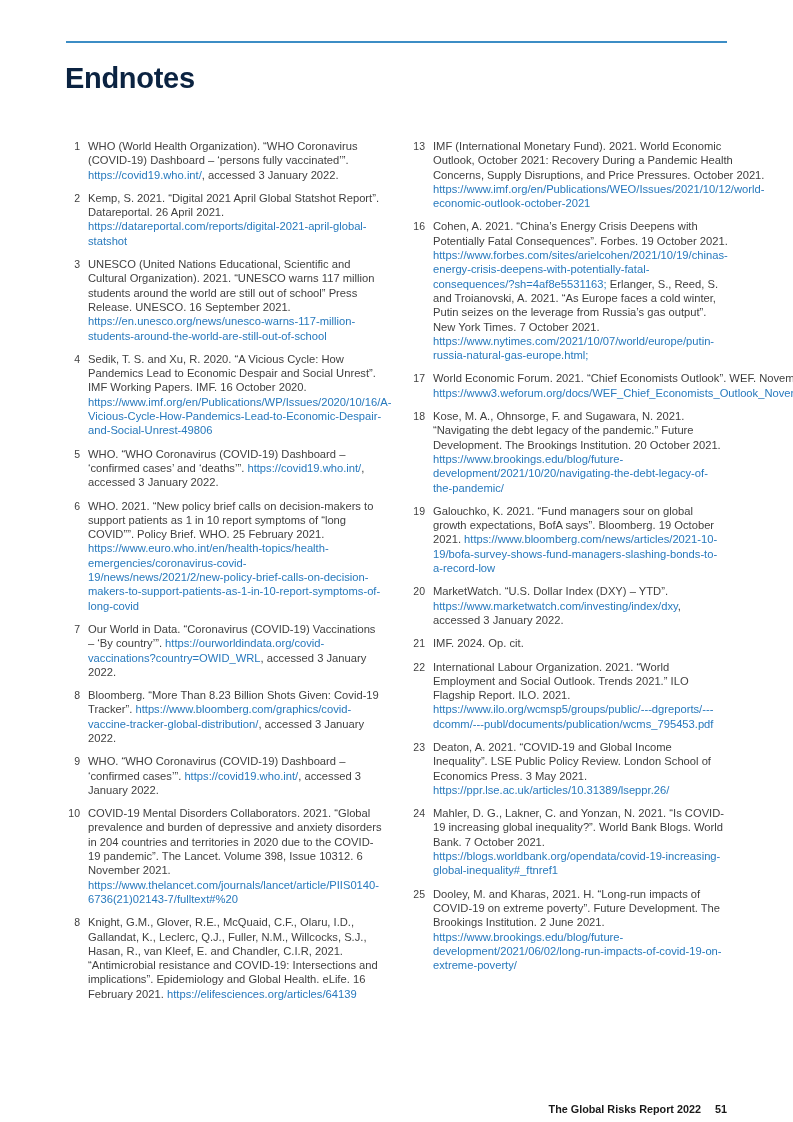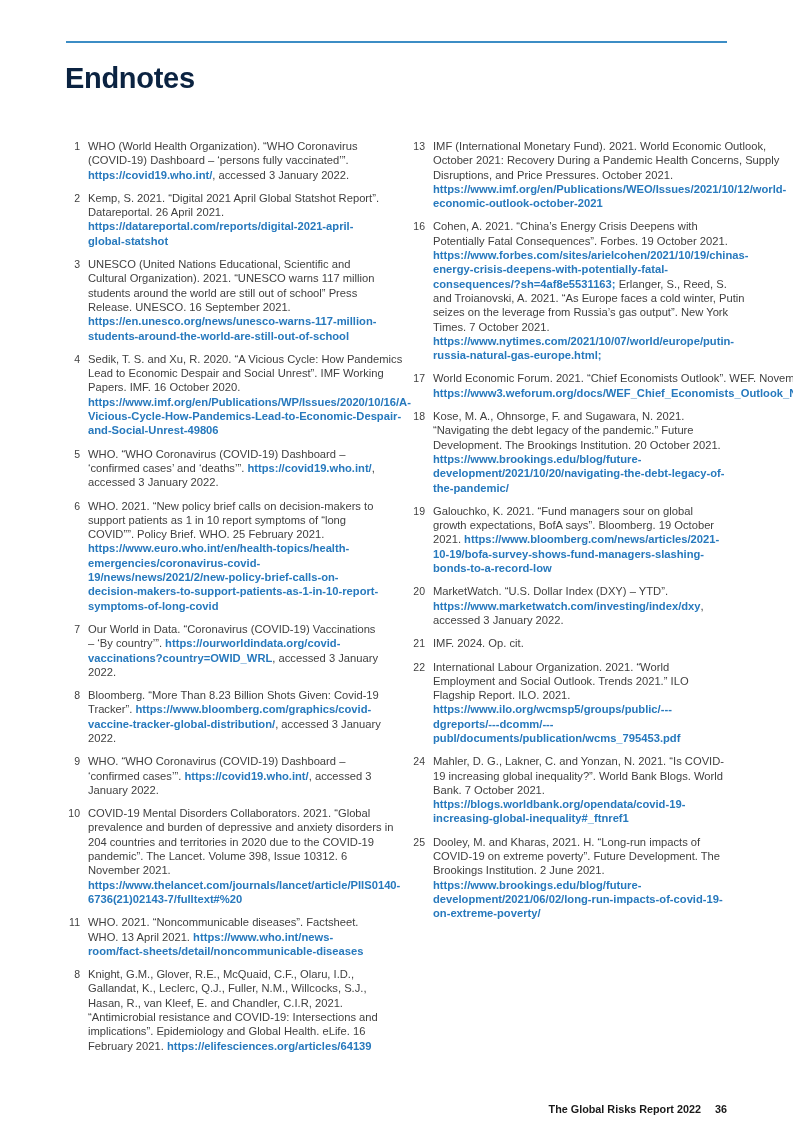--- a/index.html
+++ b/index.html
@@ -55,21 +55,20 @@
     font-size: 11.2px;
     line-height: 14.3px;
     color: #3f3f3f;
     overflow-wrap: break-word;
     word-wrap: break-word;
   }
   .link {
     color: var(--link, #2779bd);
     text-decoration: none;
     cursor: pointer;
-    font-weight: bold;
   }
   .footer {
     position: absolute;
     right: 66px;
     bottom: 12px;
     display: flex;
     align-items: flex-start;
     gap: 14px;
     font-size: 10.8px;
     font-weight: bold;
@@ -119,24 +118,20 @@
         </div>
         <div class="note">
           <div class="note-num">9</div>
           <div class="note-body"><span class="plain">WHO. “WHO Coronavirus (COVID-19) Dashboard – ‘confirmed cases’”. </span><a class="link">https://covid19.who.int/</a><span class="plain">, accessed 3 January 2022.</span></div>
         </div>
         <div class="note">
           <div class="note-num">10</div>
           <div class="note-body"><span class="plain">COVID-19 Mental Disorders Collaborators. 2021. “Global prevalence and burden of depressive and anxiety disorders in 204 countries and territories in 2020 due to the COVID-19 pandemic”. The Lancet. Volume 398, Issue 10312. 6 November 2021. </span><a class="link">https://www.thelancet.com/journals/lancet/article/PIIS0140-6736(21)02143-7/fulltext#%20</a></div>
         </div>
         <div class="note">
-          <div class="note-num">11</div>
-          <div class="note-body"><span class="plain">WHO. 2021. “Noncommunicable diseases”. Factsheet. WHO. 13 April 2021. </span><a class="link">https://www.who.int/news-room/fact-sheets/detail/noncommunicable-diseases</a></div>
-        </div>
-        <div class="note">
           <div class="note-num">8</div>
           <div class="note-body"><span class="plain">Knight, G.M., Glover, R.E., McQuaid, C.F., Olaru, I.D., Gallandat, K., Leclerc, Q.J., Fuller, N.M., Willcocks, S.J., Hasan, R., van Kleef, E. and Chandler, C.I.R, 2021. “Antimicrobial resistance and COVID-19: Intersections and implications”. Epidemiology and Global Health. eLife. 16 February 2021. </span><a class="link">https://elifesciences.org/articles/64139</a></div>
         </div>
       </div>
     <div class="col" id="col-right">
         <div class="note">
           <div class="note-num">13</div>
           <div class="note-body"><span class="plain">IMF (International Monetary Fund). 2021. World Economic Outlook, October 2021: Recovery During a Pandemic Health Concerns, Supply Disruptions, and Price Pressures. October 2021. </span><a class="link">https://www.imf.org/en/Publications/WEO/Issues/2021/10/12/world-economic-outlook-october-2021</a></div>
         </div>
         <div class="note">
@@ -161,27 +156,31 @@
         </div>
         <div class="note">
           <div class="note-num">21</div>
           <div class="note-body"><span class="plain">IMF. 2024. Op. cit.</span></div>
         </div>
         <div class="note">
           <div class="note-num">22</div>
           <div class="note-body"><span class="plain">International Labour Organization. 2021. “World Employment and Social Outlook. Trends 2021.” ILO Flagship Report. ILO. 2021. </span><a class="link">https://www.ilo.org/wcmsp5/groups/public/---dgreports/---dcomm/---publ/documents/publication/wcms_795453.pdf</a></div>
         </div>
         <div class="note">
+          <div class="note-num">23</div>
+          <div class="note-body"><span class="plain">Deaton, A. 2021. “COVID-19 and Global Income Inequality”. LSE Public Policy Review. London School of Economics Press. 3 May 2021. </span><a class="link">https://ppr.lse.ac.uk/articles/10.31389/lseppr.26/</a></div>
+        </div>
+        <div class="note">
           <div class="note-num">24</div>
           <div class="note-body"><span class="plain">Mahler, D. G., Lakner, C. and Yonzan, N. 2021. “Is COVID-19 increasing global inequality?”. World Bank Blogs. World Bank. 7 October 2021. </span><a class="link">https://blogs.worldbank.org/opendata/covid-19-increasing-global-inequality#_ftnref1</a></div>
         </div>
         <div class="note">
           <div class="note-num">25</div>
           <div class="note-body"><span class="plain">Dooley, M. and Kharas, 2021. H. “Long-run impacts of COVID-19 on extreme poverty”. Future Development. The Brookings Institution. 2 June 2021. </span><a class="link">https://www.brookings.edu/blog/future-development/2021/06/02/long-run-impacts-of-covid-19-on-extreme-poverty/</a></div>
         </div>
       </div>
   </div>
 
   <div class="footer">
     <span>The Global Risks Report 2022</span>
-    <span>36</span>
+    <span>51</span>
   </div>
 </div>
 
 </body></html>

